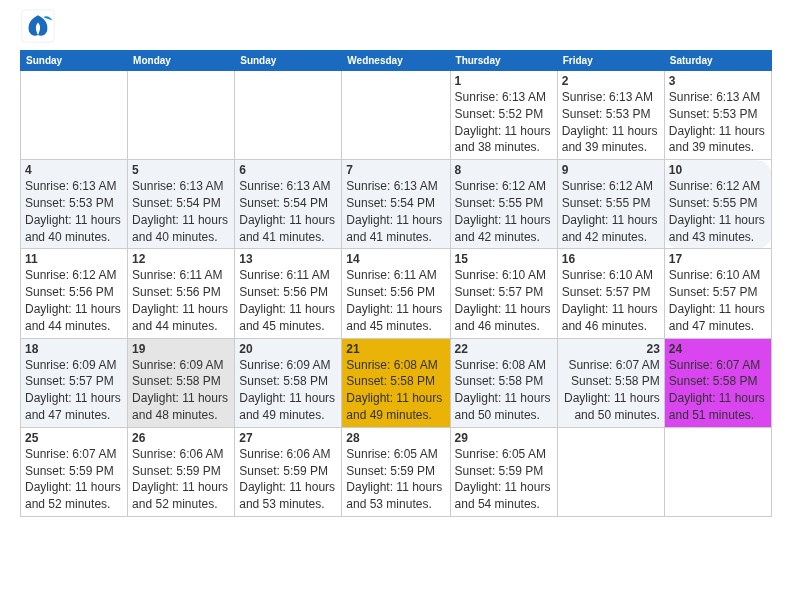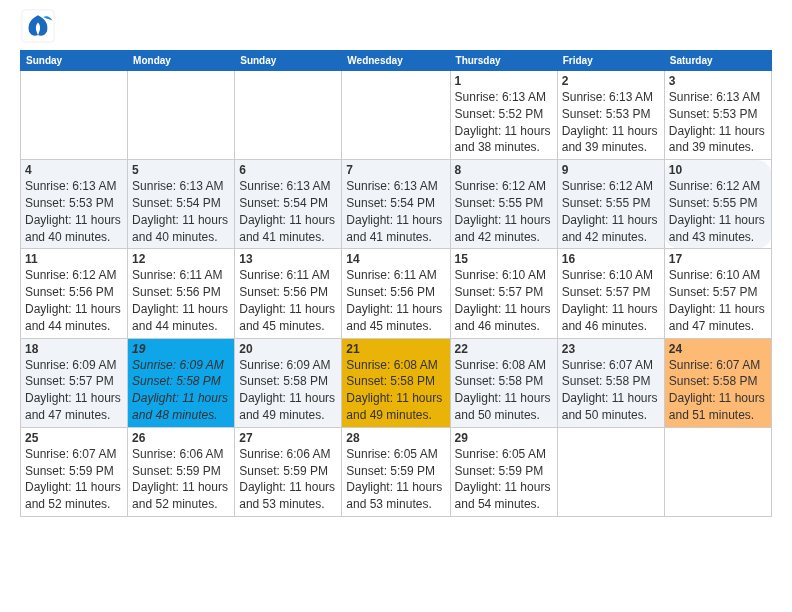--- a/index.html
+++ b/index.html
@@ -219,41 +219,41 @@
           <td>
             <span class="day-num">17</span>
             <div class="day-info">Sunrise: 6:10 AM<br>Sunset: 5:57 PM<br>Daylight: 11 hours<br>and 47 minutes.</div>
           </td>
         </tr>
         <tr>
           <td style="background: rgb(240, 244, 248);">
             <span class="day-num">18</span>
             <div class="day-info">Sunrise: 6:09 AM<br>Sunset: 5:57 PM<br>Daylight: 11 hours<br>and 47 minutes.</div>
           </td>
-          <td style="background: #0ea5e9; font-style: italic;">
+          <td style="background: #e5e5e5;">
             <span class="day-num">19</span>
             <div class="day-info">Sunrise: 6:09 AM<br>Sunset: 5:58 PM<br>Daylight: 11 hours<br>and 48 minutes.</div>
           </td>
           <td style="background: rgb(240, 244, 248);">
             <span class="day-num">20</span>
             <div class="day-info">Sunrise: 6:09 AM<br>Sunset: 5:58 PM<br>Daylight: 11 hours<br>and 49 minutes.</div>
           </td>
           <td style="background: #eab308;">
             <span class="day-num">21</span>
             <div class="day-info">Sunrise: 6:08 AM<br>Sunset: 5:58 PM<br>Daylight: 11 hours<br>and 49 minutes.</div>
           </td>
           <td style="background: rgb(240, 244, 248);">
             <span class="day-num">22</span>
             <div class="day-info">Sunrise: 6:08 AM<br>Sunset: 5:58 PM<br>Daylight: 11 hours<br>and 50 minutes.</div>
           </td>
-          <td style="background: rgb(240, 244, 248);">
+          <td style="background: rgb(240, 244, 248); text-align: right;">
             <span class="day-num">23</span>
             <div class="day-info">Sunrise: 6:07 AM<br>Sunset: 5:58 PM<br>Daylight: 11 hours<br>and 50 minutes.</div>
           </td>
-          <td style="background: #fdba74;">
+          <td style="background: #d946ef;">
             <span class="day-num">24</span>
             <div class="day-info">Sunrise: 6:07 AM<br>Sunset: 5:58 PM<br>Daylight: 11 hours<br>and 51 minutes.</div>
           </td>
         </tr>
         <tr>
           <td>
             <span class="day-num">25</span>
             <div class="day-info">Sunrise: 6:07 AM<br>Sunset: 5:59 PM<br>Daylight: 11 hours<br>and 52 minutes.</div>
           </td>
           <td>

